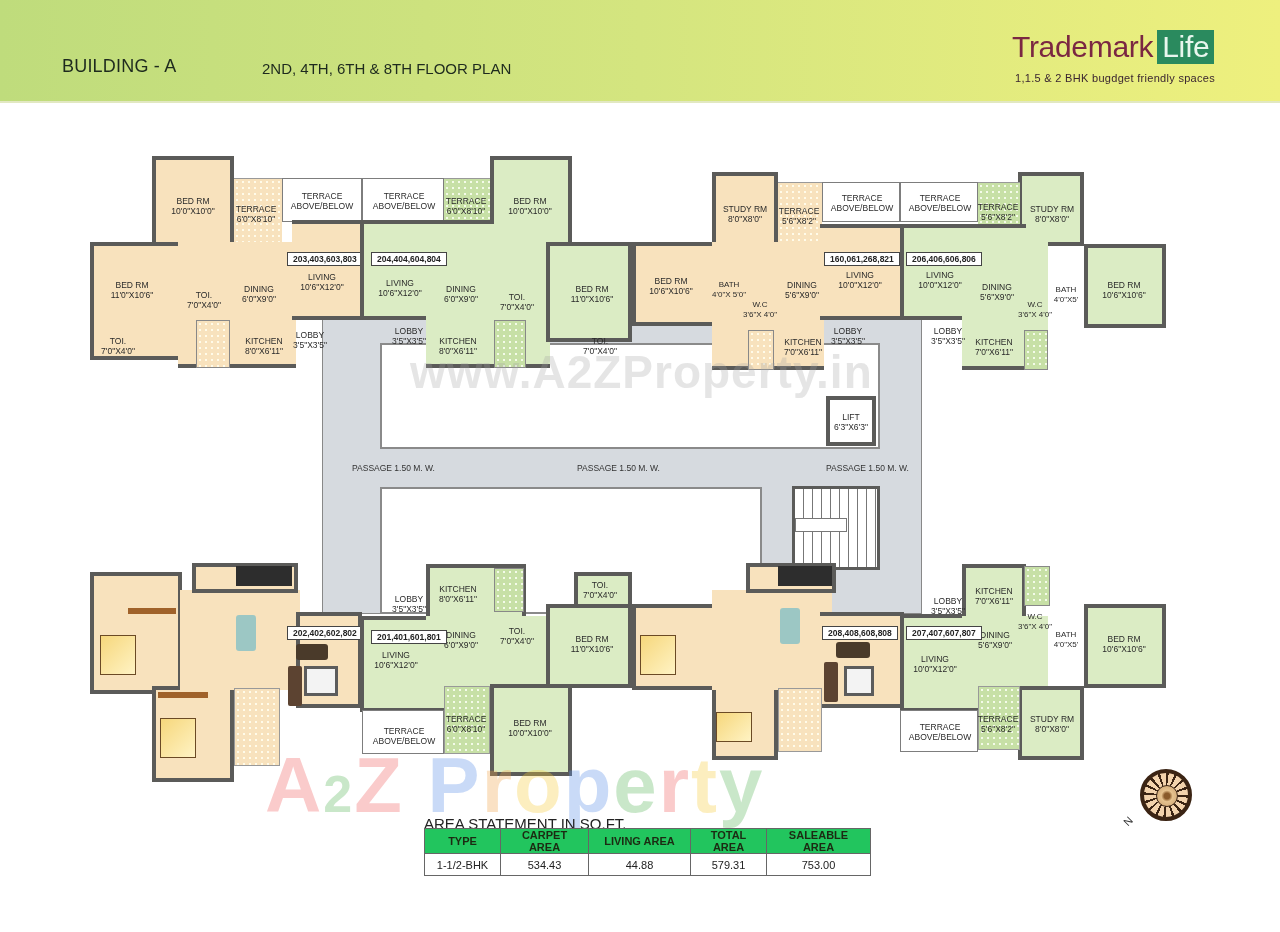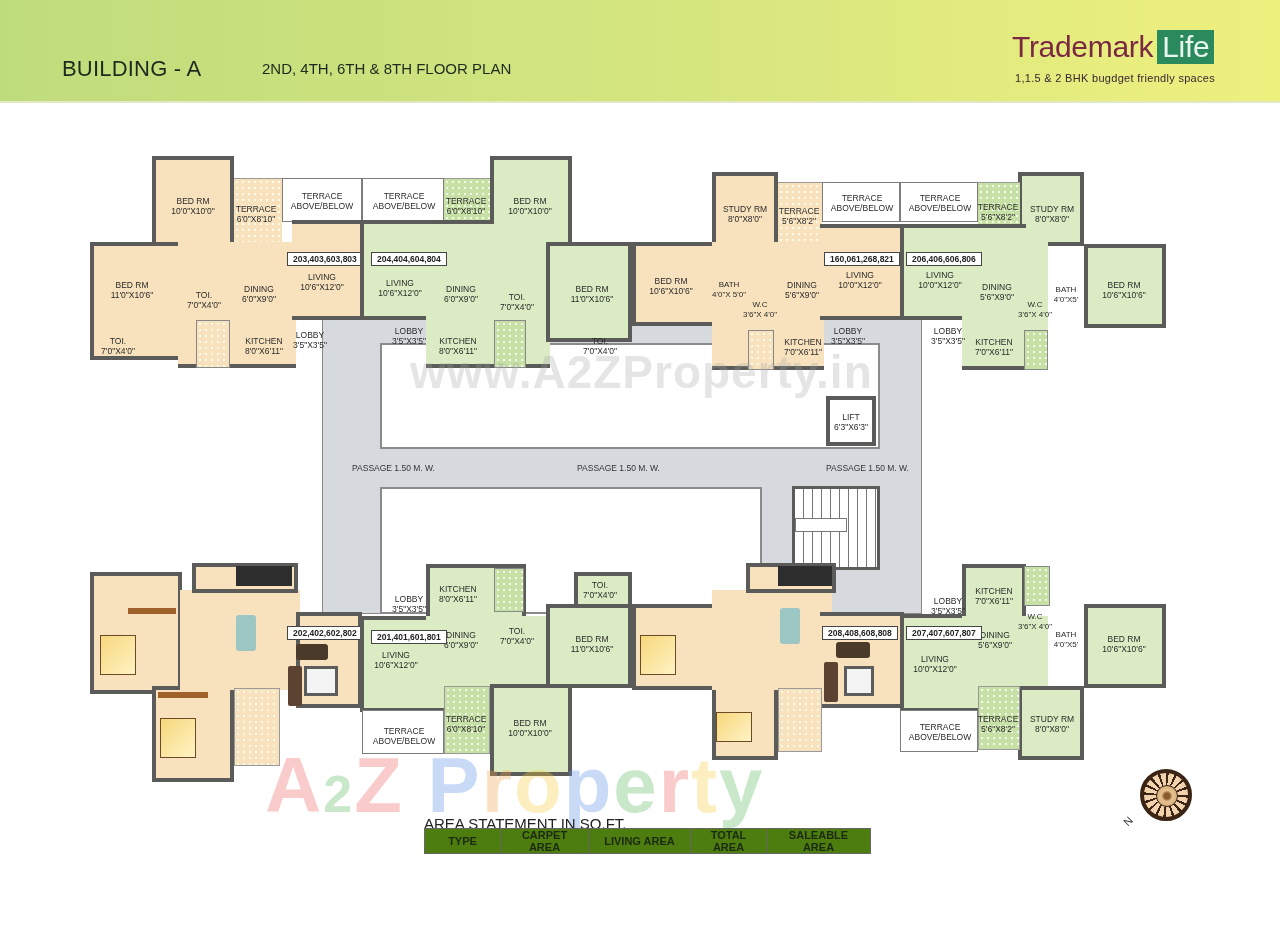--- a/index.html
+++ b/index.html
@@ -1,18 +1,18 @@
 <!DOCTYPE html>
 <html><head>
 <meta charset="utf-8">
 <style>
   * { box-sizing: border-box; margin: 0; padding: 0; }
   body { width: 1280px; height: 932px; background: #ffffff; font-family: "Liberation Sans", sans-serif; position: relative; overflow: hidden; }
   .header { position: absolute; left: 0; top: 0; width: 1280px; height: 103px; background: linear-gradient(90deg, #bfdc7c 0%, #d4e57f 50%, #eef07e 100%); border-bottom: 2px solid #e2e8c2; }
-  .h-title { position: absolute; left: 62px; top: 56px; font-size: 22px; color: #1e2a1e; letter-spacing: 0.2px; text-align: center; }
+  .h-title { position: absolute; left: 62px; top: 56px; font-size: 18px; color: #1e2a1e; letter-spacing: 0.2px; text-align: center; }
   .h-sub { position: absolute; left: 262px; top: 60px; font-size: 15px; color: #1e2a1e; }
   .brand { position: absolute; left: 1012px; top: 30px; font-size: 30px; color: #7a2742; letter-spacing: -0.3px; line-height: 34px; }
   .brand-life { display: inline-block; background: #2a8a5e; color: #e8f6ee; padding: 0 5px; margin-left: 4px; line-height: 34px; }
   .tagline { position: absolute; left: 1015px; top: 72px; font-size: 11px; color: #3a2530; letter-spacing: 0.3px; }
 
   .plan { position: absolute; left: 0; top: 0; width: 1280px; height: 932px; }
   .r { position: absolute; border: 4px solid #5b5b59; }
   .tan { background: #f8e2bd; }
   .grn { background: #dbecc4; }
   .grey { background: #d6dadf; }
@@ -24,21 +24,21 @@
   .lbl { position: absolute; font-size: 8.5px; color: #2a2a2a; text-align: center; line-height: 10px; white-space: nowrap; transform: translateX(-50%); }
   .unitno { position: absolute; font-size: 8.5px; font-weight: bold; color: #222; background: #fff; border: 1px solid #444; padding: 1px 5px; white-space: nowrap; }
   .passage { position: absolute; font-size: 8.5px; color: #333; white-space: nowrap; }
 
   .wm1 { position: absolute; left: 410px; top: 345px; font-size: 46px; color: rgba(160,160,160,0.28); letter-spacing: 1px; white-space: nowrap; font-weight: bold; }
   .wm2 { position: absolute; left: 265px; top: 740px; font-size: 78px; font-weight: bold; white-space: nowrap; letter-spacing: 2px; }
   .wm2 span { opacity: 0.32; }
 
   .area-caption { position: absolute; left: 424px; top: 815px; font-size: 15px; color: #222; }
   table.area { position: absolute; left: 424px; top: 828px; border-collapse: collapse; font-size: 11px; }
-  table.area th { background: #4d7c0f; color: #1c2a12; font-weight: bold; border: 1px solid #666; height: 24px; padding: 0 7px; margin-top: 9px; }
+  table.area th { background: #22c55e; color: #1c2a12; font-weight: bold; border: 1px solid #666; height: 24px; padding: 0 7px; margin-top: 9px; }
   table.area td { border: 1px solid #666; height: 22px; text-align: center; color: #222; }
 
   .compass { position: absolute; left: 1140px; top: 769px; width: 52px; height: 52px; border-radius: 50%; border: 4px solid #3b2414;
     background: repeating-conic-gradient(#3b2414 0deg 7deg, #f2d2ac 7deg 22.5deg); }
   .compass::after { content: ""; position: absolute; left: 12px; top: 12px; width: 20px; height: 20px; border-radius: 50%; background: radial-gradient(#8a5a2a 20%, #e6c28e 40%, #caa070 100%); border: 1px solid #3b2414; }
   .compass-n { position: absolute; left: 1124px; top: 815px; font-size: 11px; color: #333; transform: rotate(-45deg); }
 
   .fx { position: absolute; }
 </style>
 </head>
@@ -252,15 +252,22 @@
     <thead>
       <tr>
         <th style="width:76px">TYPE</th>
         <th style="width:88px">CARPET AREA</th>
         <th style="width:102px">LIVING AREA</th>
         <th style="width:76px">TOTAL AREA</th>
         <th style="width:104px">SALEABLE AREA</th>
       </tr>
     </thead>
     <tbody>
+      <tr>
+        <td>1-1/2-BHK</td>
+        <td>534.43</td>
+        <td>44.88</td>
+        <td>579.31</td>
+        <td>753.00</td>
+      </tr>
     </tbody>
   </table>
 </div>
 
 </body></html>

